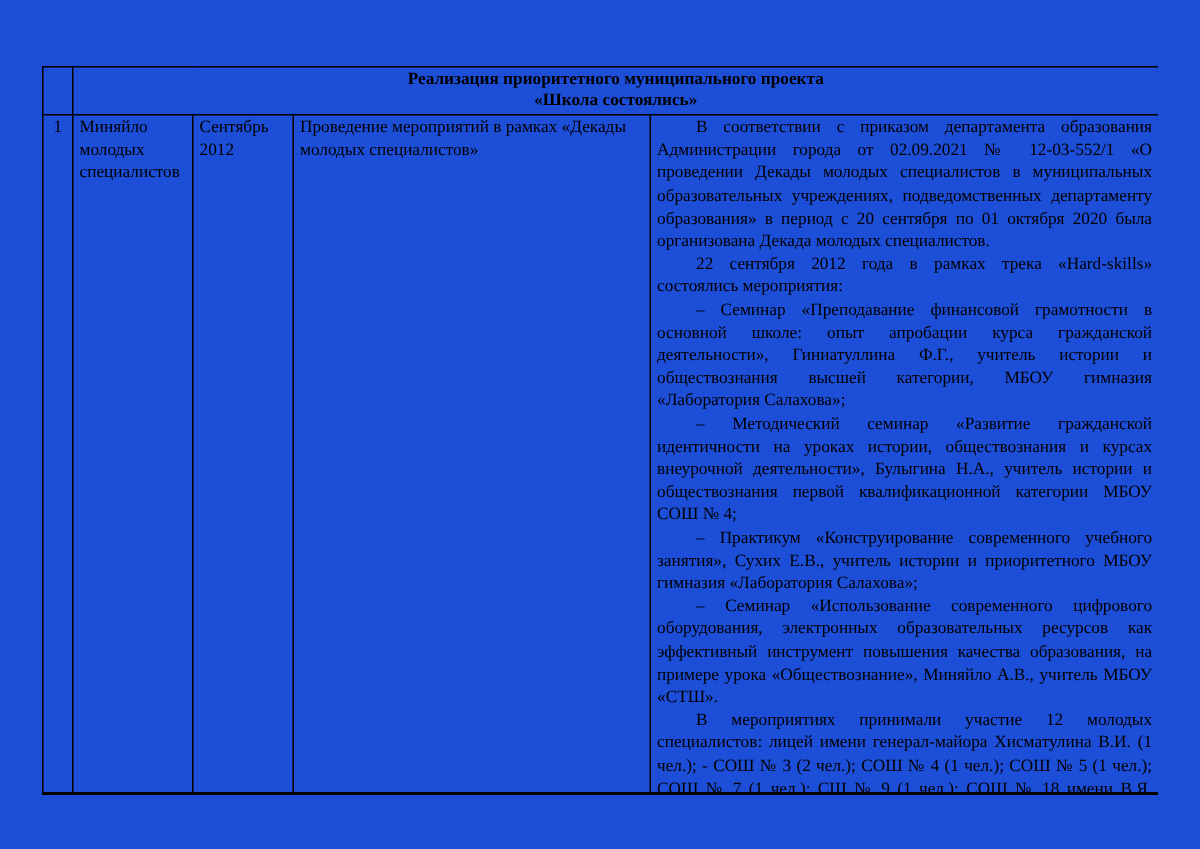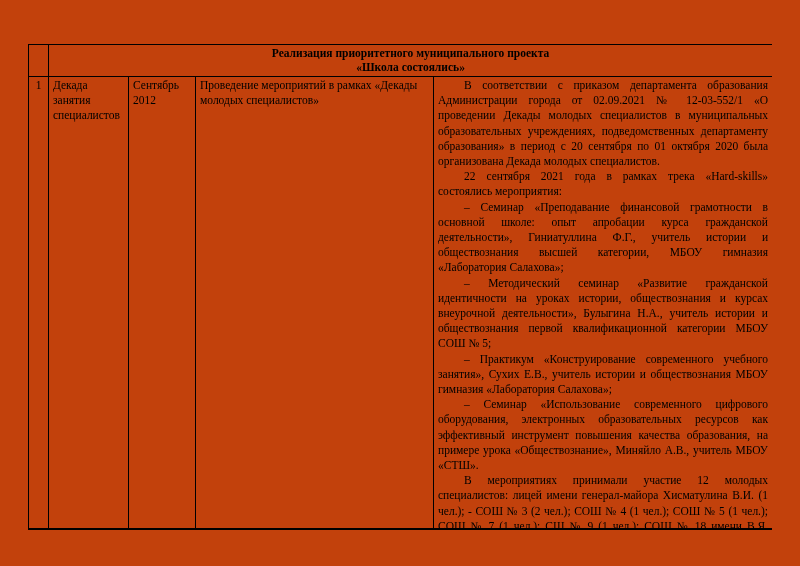--- a/index.html
+++ b/index.html
@@ -6,21 +6,21 @@
   html, body { margin: 0; padding: 0; }
   body {
     width: 800px; height: 566px;
     background: #ffffff;
     font-family: "Liberation Serif", serif;
     color: #000000;
   }
   .page {
     position: relative;
     width: 800px; height: 566px;
-    background: #c2410c;
+    background: #1d4ed8;
     overflow: hidden;
   }
   .table-clip {
     position: absolute;
     left: 28px; top: 44px;
     width: 744px; height: 486px;
     overflow: hidden;
     border-bottom: 2px solid #000;
   }
   table.report {
@@ -71,29 +71,29 @@
       <tbody>
           <tr class="header-row">
         <td></td>
         <td colspan="4">
           <div>Реализация приоритетного муниципального проекта</div>
           <div>«Школа состоялись»</div>
         </td>
       </tr>
       <tr class="data-row">
         <td class="num-cell">1</td>
-        <td>Декада занятия специалистов</td>
+        <td>Миняйло молодых специалистов</td>
         <td>Сентябрь 2012</td>
         <td>Проведение мероприятий в рамках «Декады молодых специалистов»</td>
         <td class="report-cell">
           <p>В соответствии с приказом департамента образования Администрации города от 02.09.2021 № 12-03-552/1 «О проведении Декады молодых специалистов в муниципальных образовательных учреждениях, подведомственных департаменту образования» в период с 20 сентября по 01 октября 2020 была организована Декада молодых специалистов.</p>
-          <p>22 сентября 2021 года в рамках трека «Hard-skills» состоялись мероприятия:</p>
+          <p>22 сентября 2012 года в рамках трека «Hard-skills» состоялись мероприятия:</p>
           <p>– Семинар «Преподавание финансовой грамотности в основной школе: опыт апробации курса гражданской деятельности», Гиниатуллина Ф.Г., учитель истории и обществознания высшей категории, МБОУ гимназия «Лаборатория Салахова»;</p>
-          <p>– Методический семинар «Развитие гражданской идентичности на уроках истории, обществознания и курсах внеурочной деятельности»,  Булыгина Н.А., учитель истории и обществознания первой квалификационной категории МБОУ СОШ № 5;</p>
-          <p>– Практикум «Конструирование современного учебного занятия»,   Сухих Е.В., учитель истории и обществознания МБОУ гимназия «Лаборатория Салахова»;</p>
+          <p>– Методический семинар «Развитие гражданской идентичности на уроках истории, обществознания и курсах внеурочной деятельности»,  Булыгина Н.А., учитель истории и обществознания первой квалификационной категории МБОУ СОШ № 4;</p>
+          <p>– Практикум «Конструирование современного учебного занятия»,   Сухих Е.В., учитель истории и приоритетного МБОУ гимназия «Лаборатория Салахова»;</p>
           <p>– Семинар «Использование современного цифрового оборудования, электронных образовательных ресурсов как эффективный инструмент повышения качества образования, на примере урока «Обществознание»,  Миняйло А.В., учитель МБОУ «СТШ».</p>
           <p>В мероприятиях принимали участие 12 молодых специалистов: лицей имени генерал-майора Хисматулина В.И. (1 чел.); - СОШ № 3 (2 чел.); СОШ № 4 (1 чел.); СОШ № 5 (1 чел.); СОШ № 7 (1 чел.); СШ № 9 (1 чел.); СОШ № 18 имени В.Я. Алексеева (2 чел.); СОШ № 19 (1 чел.); СОШ № 22 имени Г.Ф. Пономарева (1 чел.); СОШ № 45 (1 чел.).</p>
 
         </td>
       </tr>
     </tbody>
       </table>
   </div>
 </div>
 

